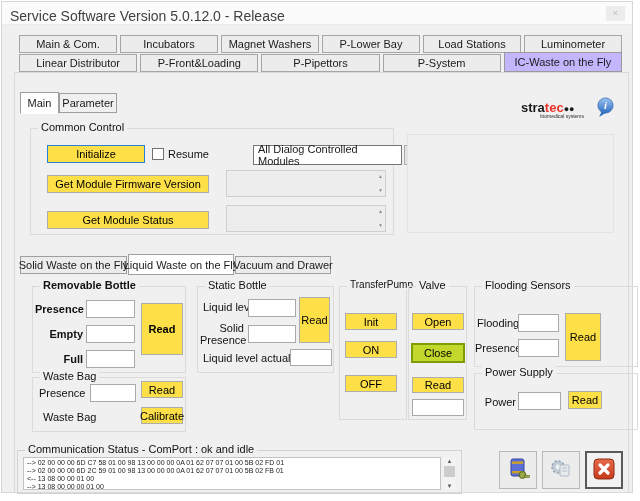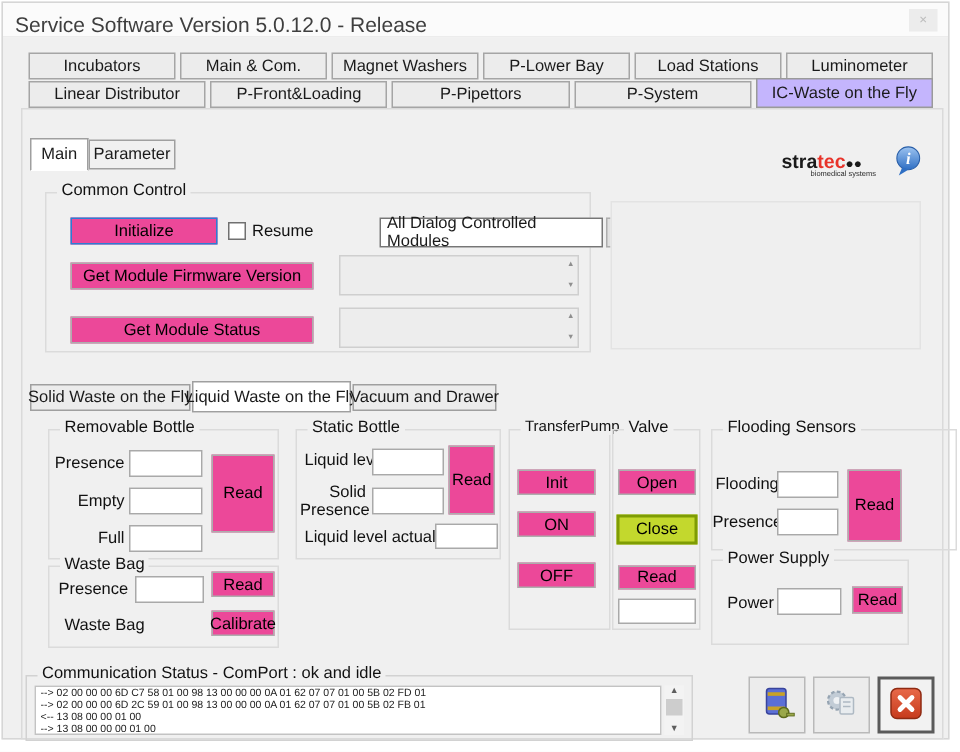--- a/index.html
+++ b/index.html
@@ -24,21 +24,21 @@
   #page { position:absolute; left:12px; top:70px; width:615px; height:421px;
           border:1px solid #dadada; background:#f0f0f0; }
 
   .ptab { position:absolute; border:1px solid #9f9f9f; background:#f0f0f0; text-align:center;
           font-size:11px; }
   .ptab.sel { background:#fff; border-bottom-color:#fff; }
 
   .group { position:absolute; border:1px solid #dbdbdb; }
   .glabel { position:absolute; top:-8px; left:7px; background:#f0f0f0; padding:0 3px;
             font-size:11px; white-space:nowrap; color:#111; }
-  .btn { position:absolute; background:#ec4899; border:1px solid #adadad; display:flex;
+  .btn { position:absolute; background:#fde047; border:1px solid #adadad; display:flex;
          align-items:center; justify-content:center; font-size:11px; color:#000;
          white-space:nowrap; cursor:default; }
   .btn.focus { border:1px solid #2a7fd4; }
   .btn.green { background:#c3d82d; border:2px solid #7e9c04; }
   .field { position:absolute; background:#fff; border:1px solid #a9a9a9; }
   .lbl { position:absolute; font-size:11px; color:#111; white-space:nowrap; }
   .lbl.r { text-align:right; }
 
   .txtarea { position:absolute; background:#ededed; border:1px solid #cfcfcf; }
   .sarr { position:absolute; right:2px; font-size:5px; color:#8f8f8f; line-height:5px; }
@@ -78,22 +78,22 @@
 
 <div id="win">
   <div id="frame">
 
     <div id="titlebar">
       <span id="titletext">Service Software Version 5.0.12.0 - Release</span>
       <span id="winclose">×</span>
     </div>
 
     <div class="mtabrow" style="top:33px">
+      <div class="mtab">Main &amp; Com.</div>
       <div class="mtab">Incubators</div>
-      <div class="mtab">Main &amp; Com.</div>
       <div class="mtab">Magnet Washers</div>
       <div class="mtab">P-Lower Bay</div>
       <div class="mtab">Load Stations</div>
       <div class="mtab">Luminometer</div>
     </div>
     <div class="mtabrow" style="top:52px">
       <div class="mtab">Linear Distributor</div>
       <div class="mtab">P-Front&amp;Loading</div>
       <div class="mtab">P-Pipettors</div>
       <div class="mtab">P-System</div>
@@ -145,21 +145,21 @@
         <span></span>
       </div>
     </div>
 
     <div class="abs" style="left:405px;top:132px;width:207px;height:99px;background:#efefef;border:1px solid #e3e3e3;"></div>
 
     <div class="wtab" style="left:18px;top:254px;width:107px;height:18px;">Solid Waste on the Fly</div>
     <div class="wtab sel" style="left:126px;top:252px;width:106px;height:21px;">Liquid Waste on the Fly</div>
     <div class="wtab" style="left:233px;top:254px;width:96px;height:18px;">Vacuum and Drawer</div>
 
-    <div class="group" style="left:30px;top:284px;width:154px;height:87px;">
+    <div class="group" style="left:30px;top:284px;width:154px;height:87px;font-weight:bold;">
       <span class="glabel">Removable Bottle</span>
       <span class="lbl r" style="left:2px;top:16px;width:48px;">Presence</span>
       <div class="field" style="left:53px;top:13px;width:49px;height:18px;"><span></span></div>
       <span class="lbl r" style="left:2px;top:41px;width:48px;">Empty</span>
       <div class="field" style="left:53px;top:38px;width:49px;height:18px;"><span></span></div>
       <span class="lbl r" style="left:2px;top:66px;width:48px;">Full</span>
       <div class="field" style="left:53px;top:63px;width:49px;height:18px;"><span></span></div>
       <div class="btn" style="left:108px;top:16px;width:42px;height:52px;">Read</div>
     </div>
 
@@ -201,21 +201,21 @@
 
     <div class="group" style="left:472px;top:284px;width:164px;height:81px;">
       <span class="glabel">Flooding Sensors</span>
       <span class="lbl r" style="left:2px;top:30px;width:39px;">Flooding</span>
       <div class="field" style="left:43px;top:27px;width:41px;height:18px;"><span></span></div>
       <span class="lbl r" style="left:0px;top:55px;width:41px;">Presence</span>
       <div class="field" style="left:43px;top:52px;width:41px;height:18px;"><span></span></div>
       <div class="btn" style="left:90px;top:26px;width:36px;height:48px;">Read</div>
     </div>
 
-    <div class="group" style="left:472px;top:371px;width:132px;height:57px;">
+    <div class="group" style="left:472px;top:371px;width:164px;height:57px;">
       <span class="glabel">Power Supply</span>
       <span class="lbl r" style="left:2px;top:22px;width:39px;">Power</span>
       <div class="field" style="left:43px;top:18px;width:43px;height:18px;"><span></span></div>
       <div class="btn" style="left:93px;top:17px;width:34px;height:18px;">Read</div>
     </div>
 
     <div class="group" style="left:15px;top:448px;width:445px;height:44px;border-color:#d2d2d2;">
       <span class="glabel" style="font-size:11px">Communication Status - ComPort : ok and idle</span>
       <div id="commlog" style="top:6px;height:33px;">
         <div>--&gt; 02 00 00 00 6D C7 58 01 00 98 13 00 00 00 0A 01 62 07 07 01 00 5B 02 FD 01</div>

